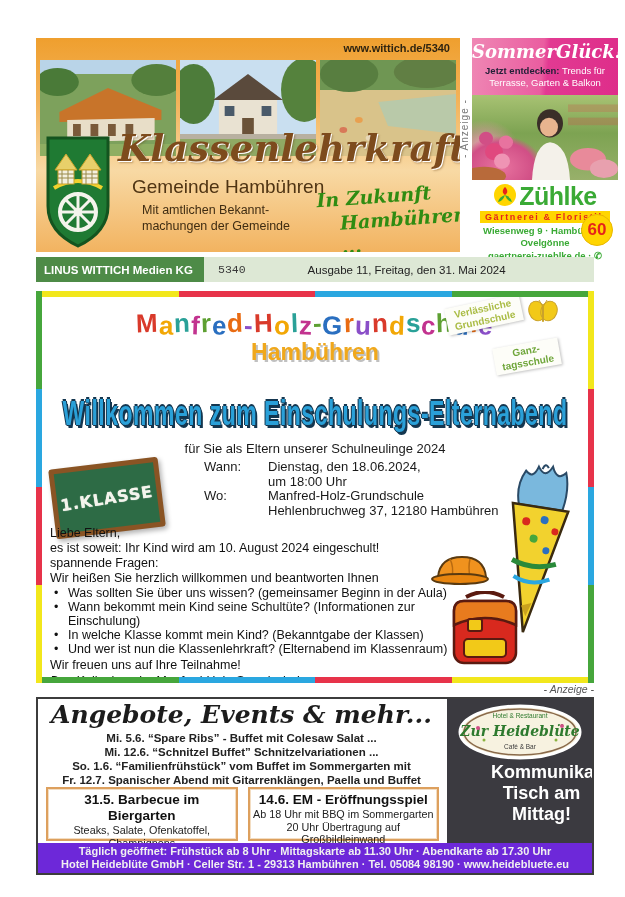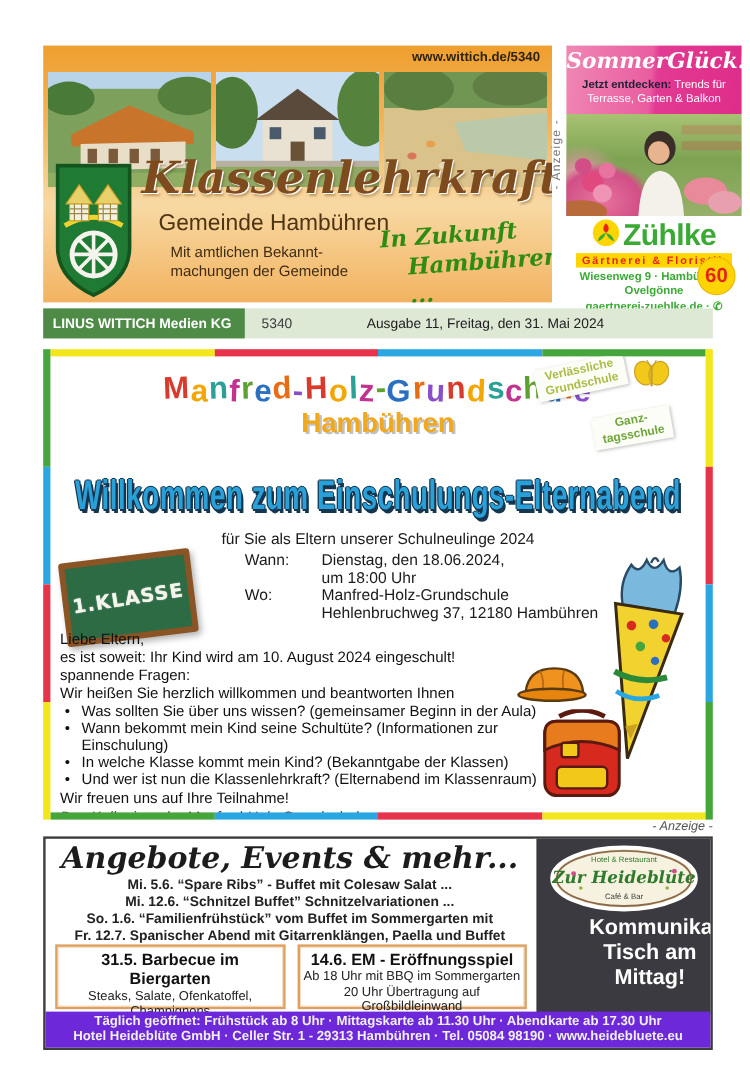--- a/index.html
+++ b/index.html
@@ -42,21 +42,21 @@
   .brand-row{display:flex;align-items:center;justify-content:center;gap:2px;}
   .brand-row svg{width:24px;height:24px;}
   .brand-name{font-size:25px;font-weight:bold;color:#3aaa35;letter-spacing:-0.5px;}
   .tagline{margin:0 8px;background:#ffd500;color:#e5231b;font-weight:bold;font-size:9px;letter-spacing:1.6px;line-height:12px;}
   .ad-addr{font-size:9.5px;font-weight:bold;color:#3aaa35;line-height:1.3;margin-top:2px;}
 
   
   .info-bar{position:absolute;left:36px;top:257px;width:558px;height:25px;background:#dde8d5;display:flex;align-items:center;}
   .publisher{background:#4e8b47;color:#fff;font-weight:bold;font-size:11.5px;height:100%;width:168px;
     display:flex;align-items:center;padding-left:8px;}
-  .code{margin-left:14px;font-size:11.5px;color:#3a3a3a;}
+  .code{margin-left:14px;font-size:11.5px;color:#3a3a3a;font-family:Liberation Mono, monospace;}
   .issue{margin-left:62px;font-size:11.5px;color:#222;}
 
   
   .main-box{position:absolute;left:36px;top:291px;width:558px;height:392px;background:#fff;}
   .bd{position:absolute;display:flex;}
   .bd .seg{flex:1;}
   .bd-top{top:0;left:6px;right:6px;height:6px;}
   .bd-bottom{bottom:0;left:6px;right:6px;height:6px;}
   .bd-left{left:0;top:0;bottom:0;width:6px;flex-direction:column;}
   .bd-right{right:0;top:0;bottom:0;width:6px;flex-direction:column;}

